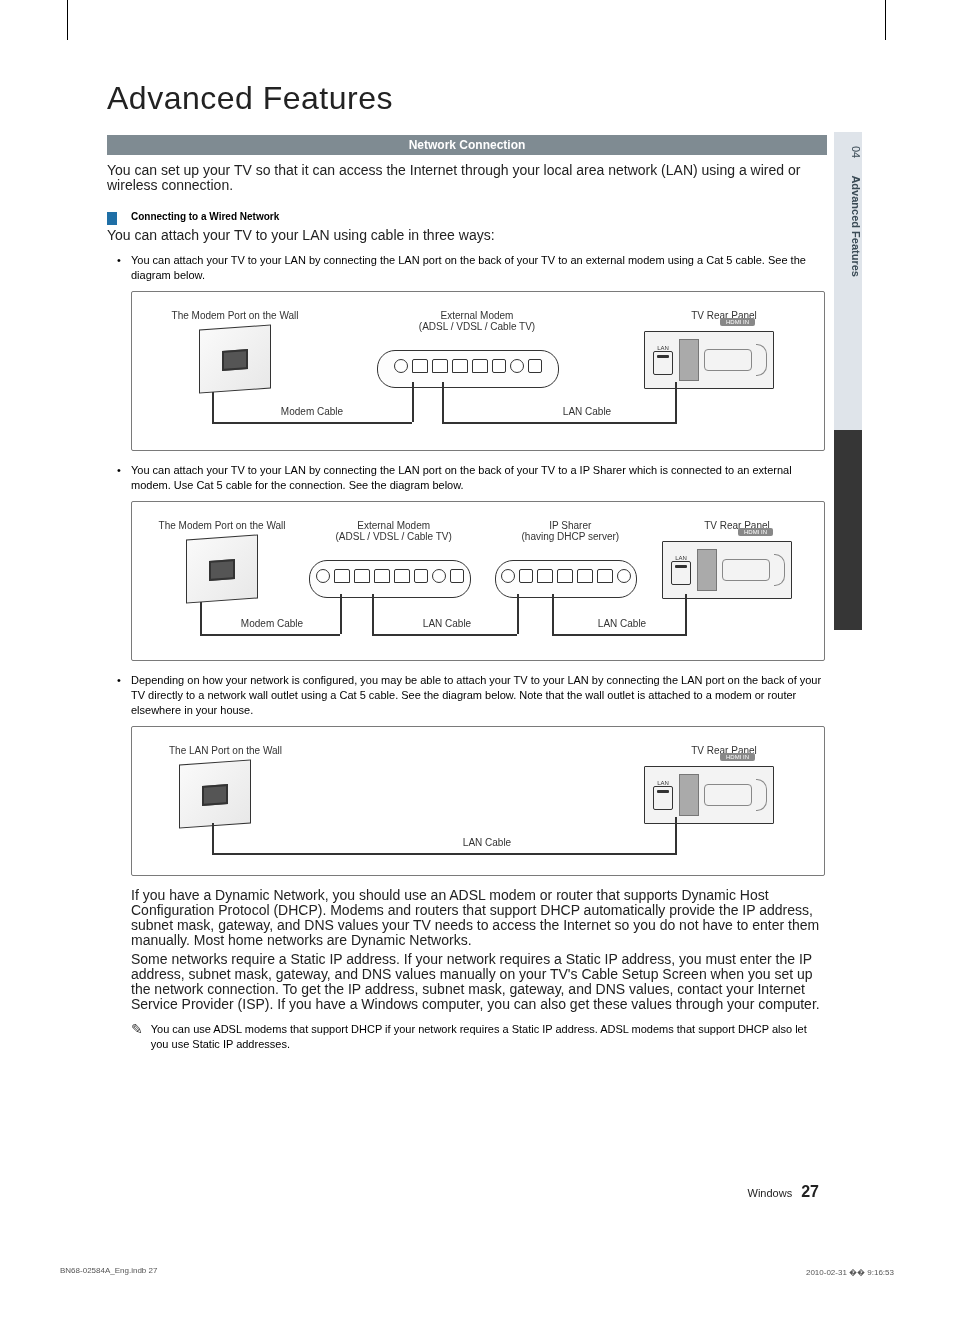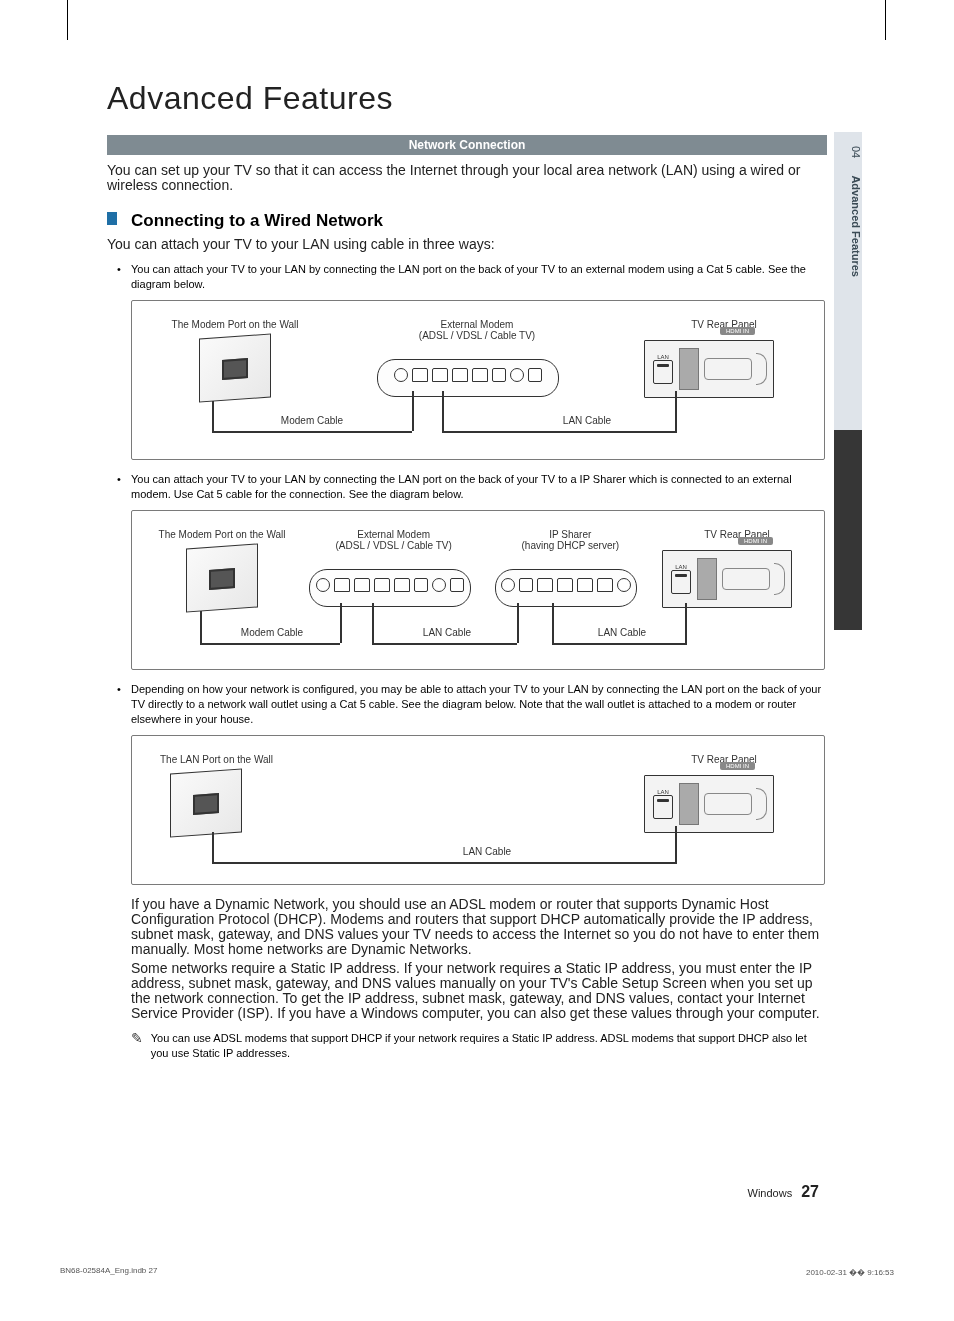--- a/index.html
+++ b/index.html
@@ -69,21 +69,21 @@
     height: 20px;
     margin-bottom: 8px;
   }
   p.intro, .body-text {
     font-size: 14px;
     line-height: 15px;
     margin: 0 0 10px 0;
     color: #222;
   }
   h2.sub {
-    font-size: 17px;
+    font-size: 10px;
     font-weight: bold;
     margin: 18px 0 6px 0;
     position: relative;
     padding-left: 24px;
   }
   h2.sub::before {
     content: "";
     position: absolute;
     left: 0; top: 1px;
     width: 10px; height: 13px;
@@ -417,21 +417,21 @@
       <div class="cable-drop" style="left:420px; top:92px; height:40px;"></div>
       <div class="cable-line" style="left:420px; top:132px; width:135px;"></div>
       <div class="cable-drop" style="left:553px; top:92px; height:40px;"></div>
       <div class="cable-label" style="left:490px; top:116px;">LAN Cable</div>
     </div>
 
     <ul class="bullets">
       <li>Depending on how your network is configured, you may be able to attach your TV to your LAN by connecting the LAN port on the back of your TV directly to a network wall outlet using a Cat 5 cable. See the diagram below. Note that the wall outlet is attached to a modem or router elsewhere in your house.</li>
     </ul>
 
-    <div class="diagram" style="height:150px;">
+    <div class="diagram" style="height:150px;padding-left:9px;">
       <div class="row">
         <div class="col" style="width:180px; text-align:left;">
           <div class="label-top" style="text-align:left;">The LAN Port on the Wall</div>
           <div class="wall-plate" style="margin-left:10px;"></div>
         </div>
         <div class="col" style="flex:1;"></div>
         <div class="col" style="width:160px;">
           <div class="label-top">TV Rear Panel</div>
           <div class="tv-panel">
             <div class="hdmi-label">HDMI IN</div>

